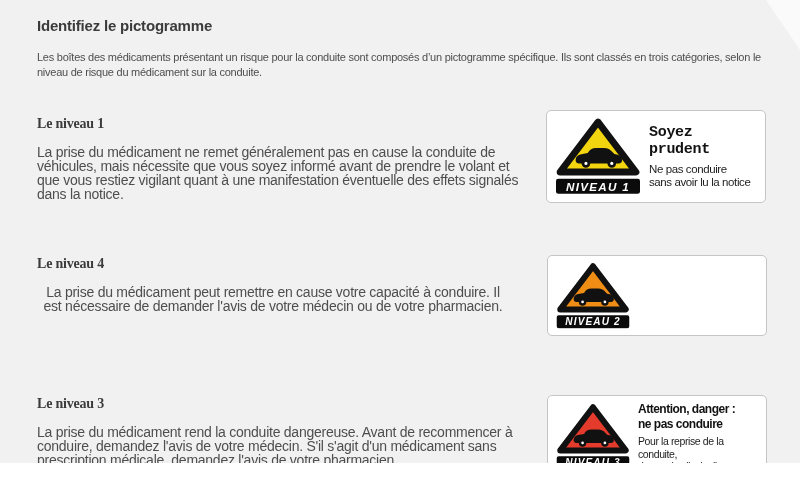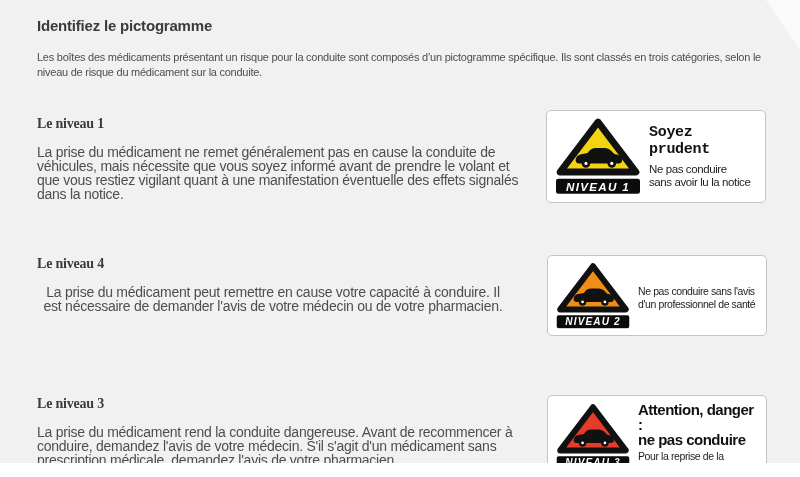--- a/index.html
+++ b/index.html
@@ -106,21 +106,21 @@
   .picto-text { flex: 1 1 auto; min-width: 0; }
   .picto-title { font-weight: bold; color: #121212; }
   .picto-title span { display: block; }
   .picto-sub { color: #1d1d1d; margin-top: 3px; }
   .picto-sub span { display: block; }
 
   .card-1 .picto-title { font-size: 15px; letter-spacing: -0.3px; line-height: 17px; font-family: Liberation Mono, monospace; }
   .card-1 .picto-sub   { font-size: 11.5px; letter-spacing: -0.4px; line-height: 13.5px; margin-top: 5px; }
   .card-2 .picto-title { font-size: 13.5px; letter-spacing: -0.5px; line-height: 15px; }
   .card-2 .picto-sub   { font-size: 10.5px; letter-spacing: -0.4px; line-height: 12.5px; margin-top: 4px; }
-  .card-3 .picto-title { font-size: 15px; letter-spacing: -0.5px; line-height: 15px; }
+  .card-3 .picto-title { font-size: 12px; letter-spacing: -0.5px; line-height: 15px; }
   .card-3 .picto-sub   { font-size: 10.5px; letter-spacing: -0.4px; line-height: 12.5px; margin-top: 3px; }
 </style>
 </head>
 <body>
 
 <div class="page">
   <div class="section-bg"></div>
   <div class="corner-cut"></div>
 
   <h1 class="page-title">Identifiez le pictogramme</h1>
@@ -166,24 +166,20 @@
           <circle cx="68" cy="55" r="5"></circle>
         <circle cx="38" cy="55" r="1.8" fill="#ffffff"></circle>
           <circle cx="68" cy="55" r="1.8" fill="#ffffff"></circle>
       </g>
       <g>
         <rect x="2.5" y="72" width="99" height="19" rx="3.5" fill="#0b0b0b" stroke="#ffffff" stroke-width="1.5"></rect>
         <text class="banner-label" x="52" y="86.5" text-anchor="middle">NIVEAU 2</text>
       </g>
     </svg>
     <div class="picto-text">
-      <div class="picto-sub">
-        <span>Ne pas conduire sans l'avis</span>
-        <span>d'un professionnel de santé</span>
-      </div>
     </div>
   </div>
 
   <h2 class="sec-heading h-niv3">Le niveau 3</h2>
   <p class="sec-body p-niv3">La prise du médicament rend la conduite dangereuse. Avant de recommencer à conduire, demandez l'avis de votre médecin. S'il s'agit d'un médicament sans prescription médicale, demandez l'avis de votre pharmacien.</p>
   <div class="picto-card card-3">
     <svg class="picto-svg" viewBox="0 0 104 94">
       <path d="M52 7 L96 65 L8 65 Z" stroke="#111111" stroke-width="8" stroke-linejoin="round" fill="#e53b2c"></path>
       <g fill="#111111">
         <path d="M30 55 q-4 0 -4 -4 q0 -6 8 -7 l6 -1 q3 -6 10 -6 h9 q6 0 10 5 l2 2 q9 1 9 7 q0 4 -4 4 z"></path>

